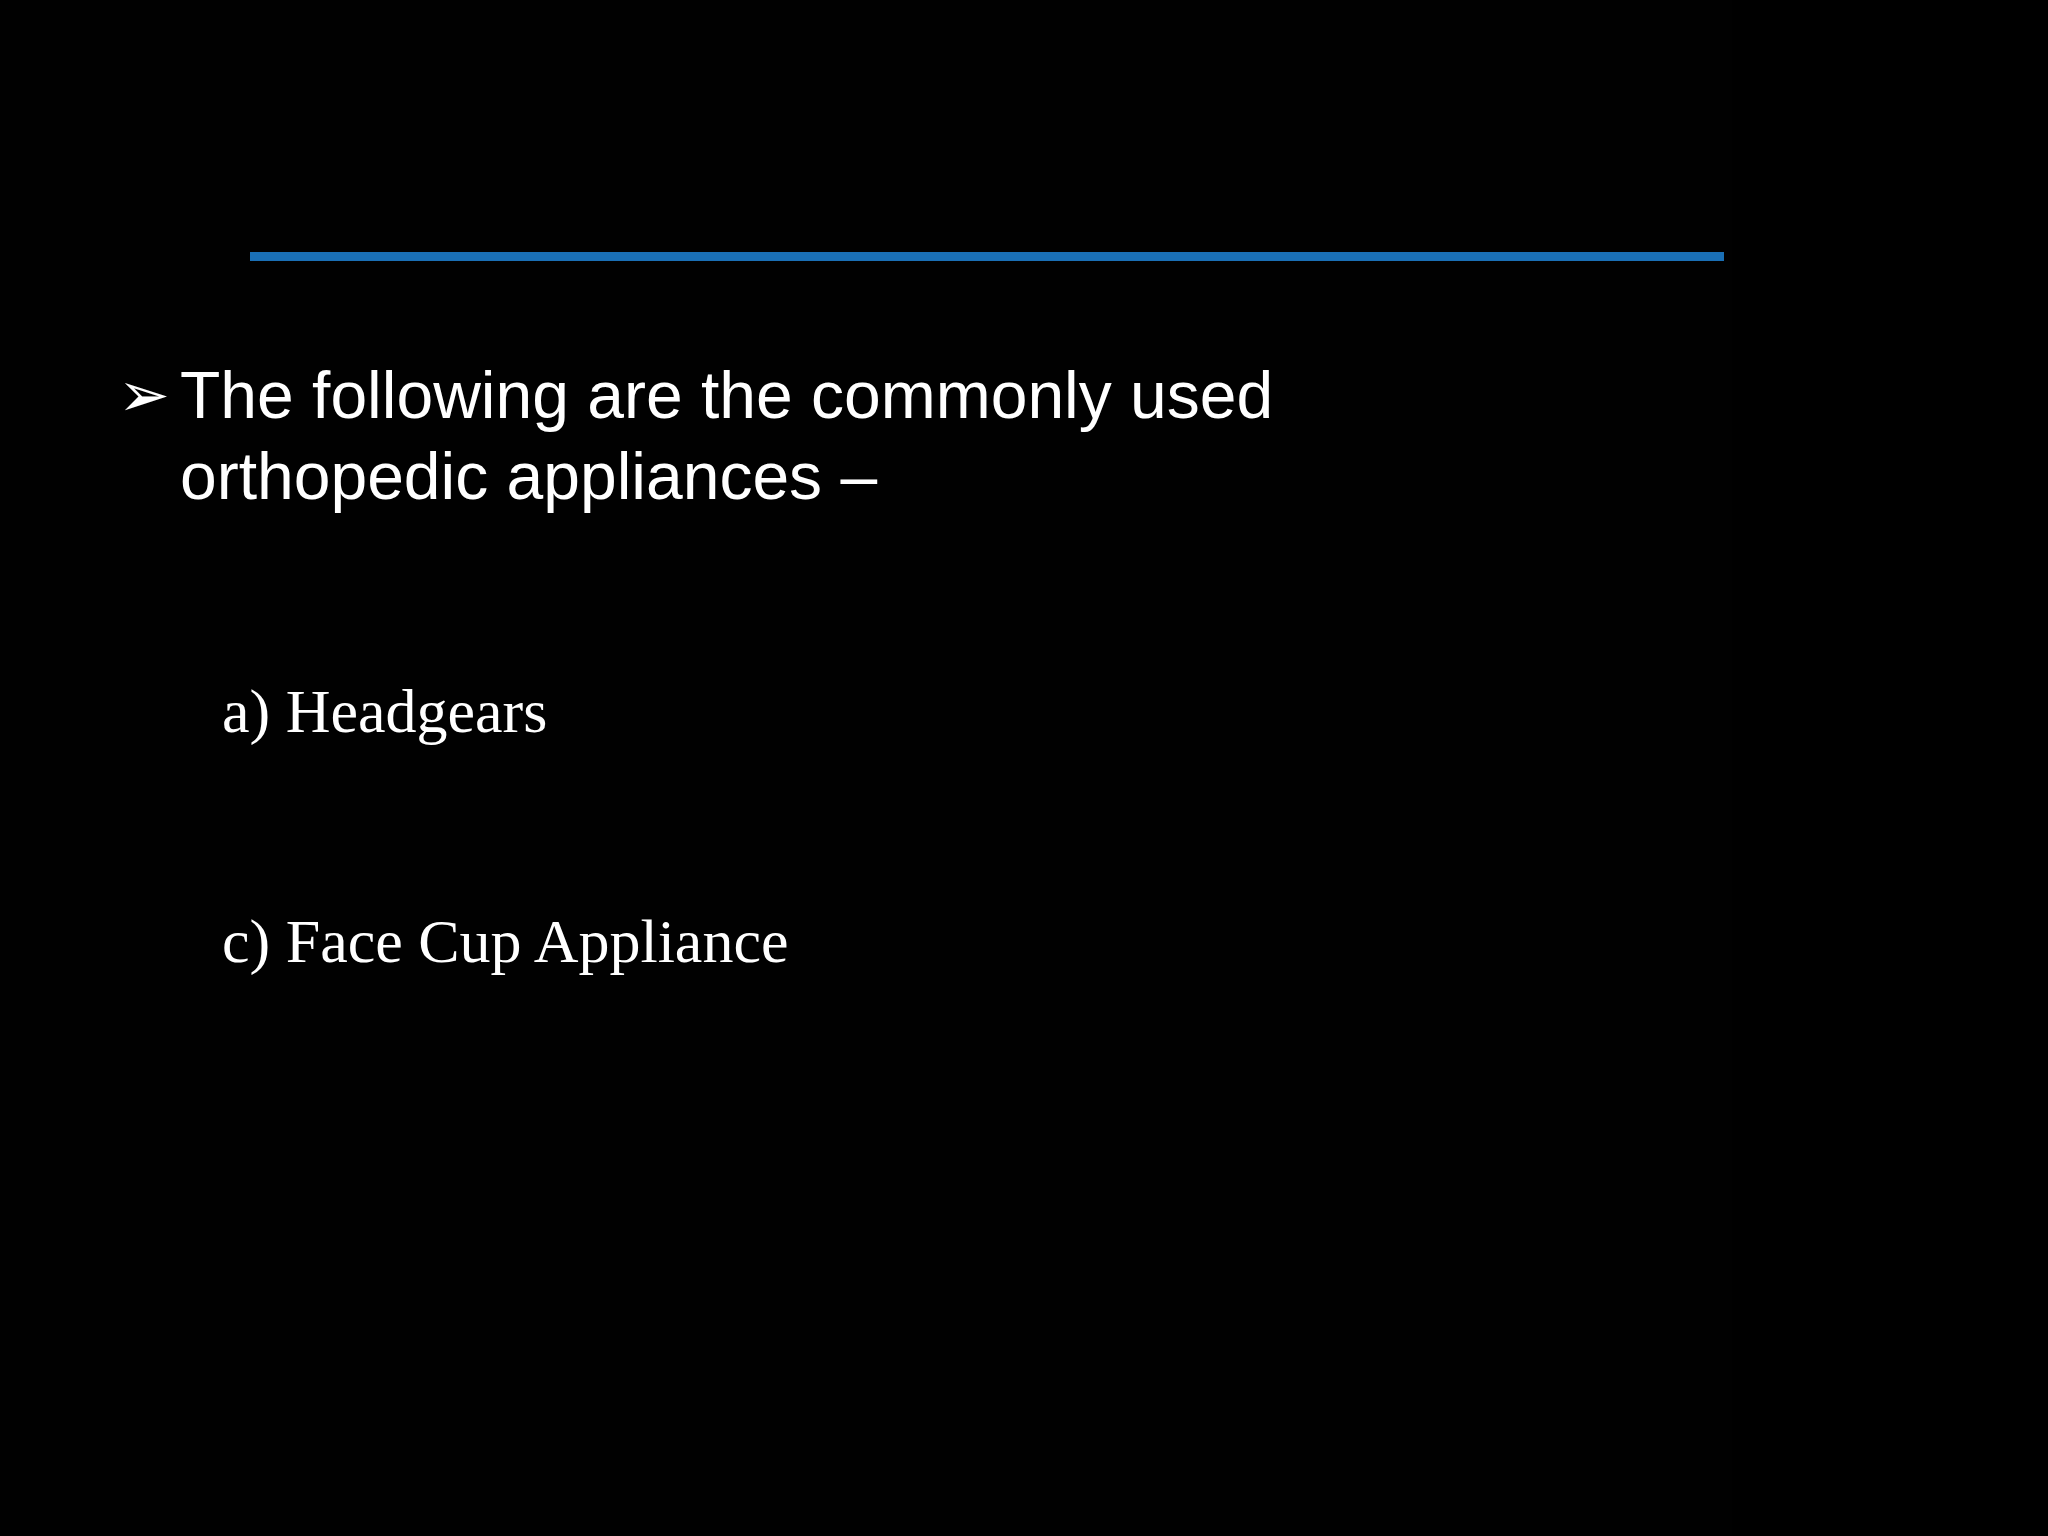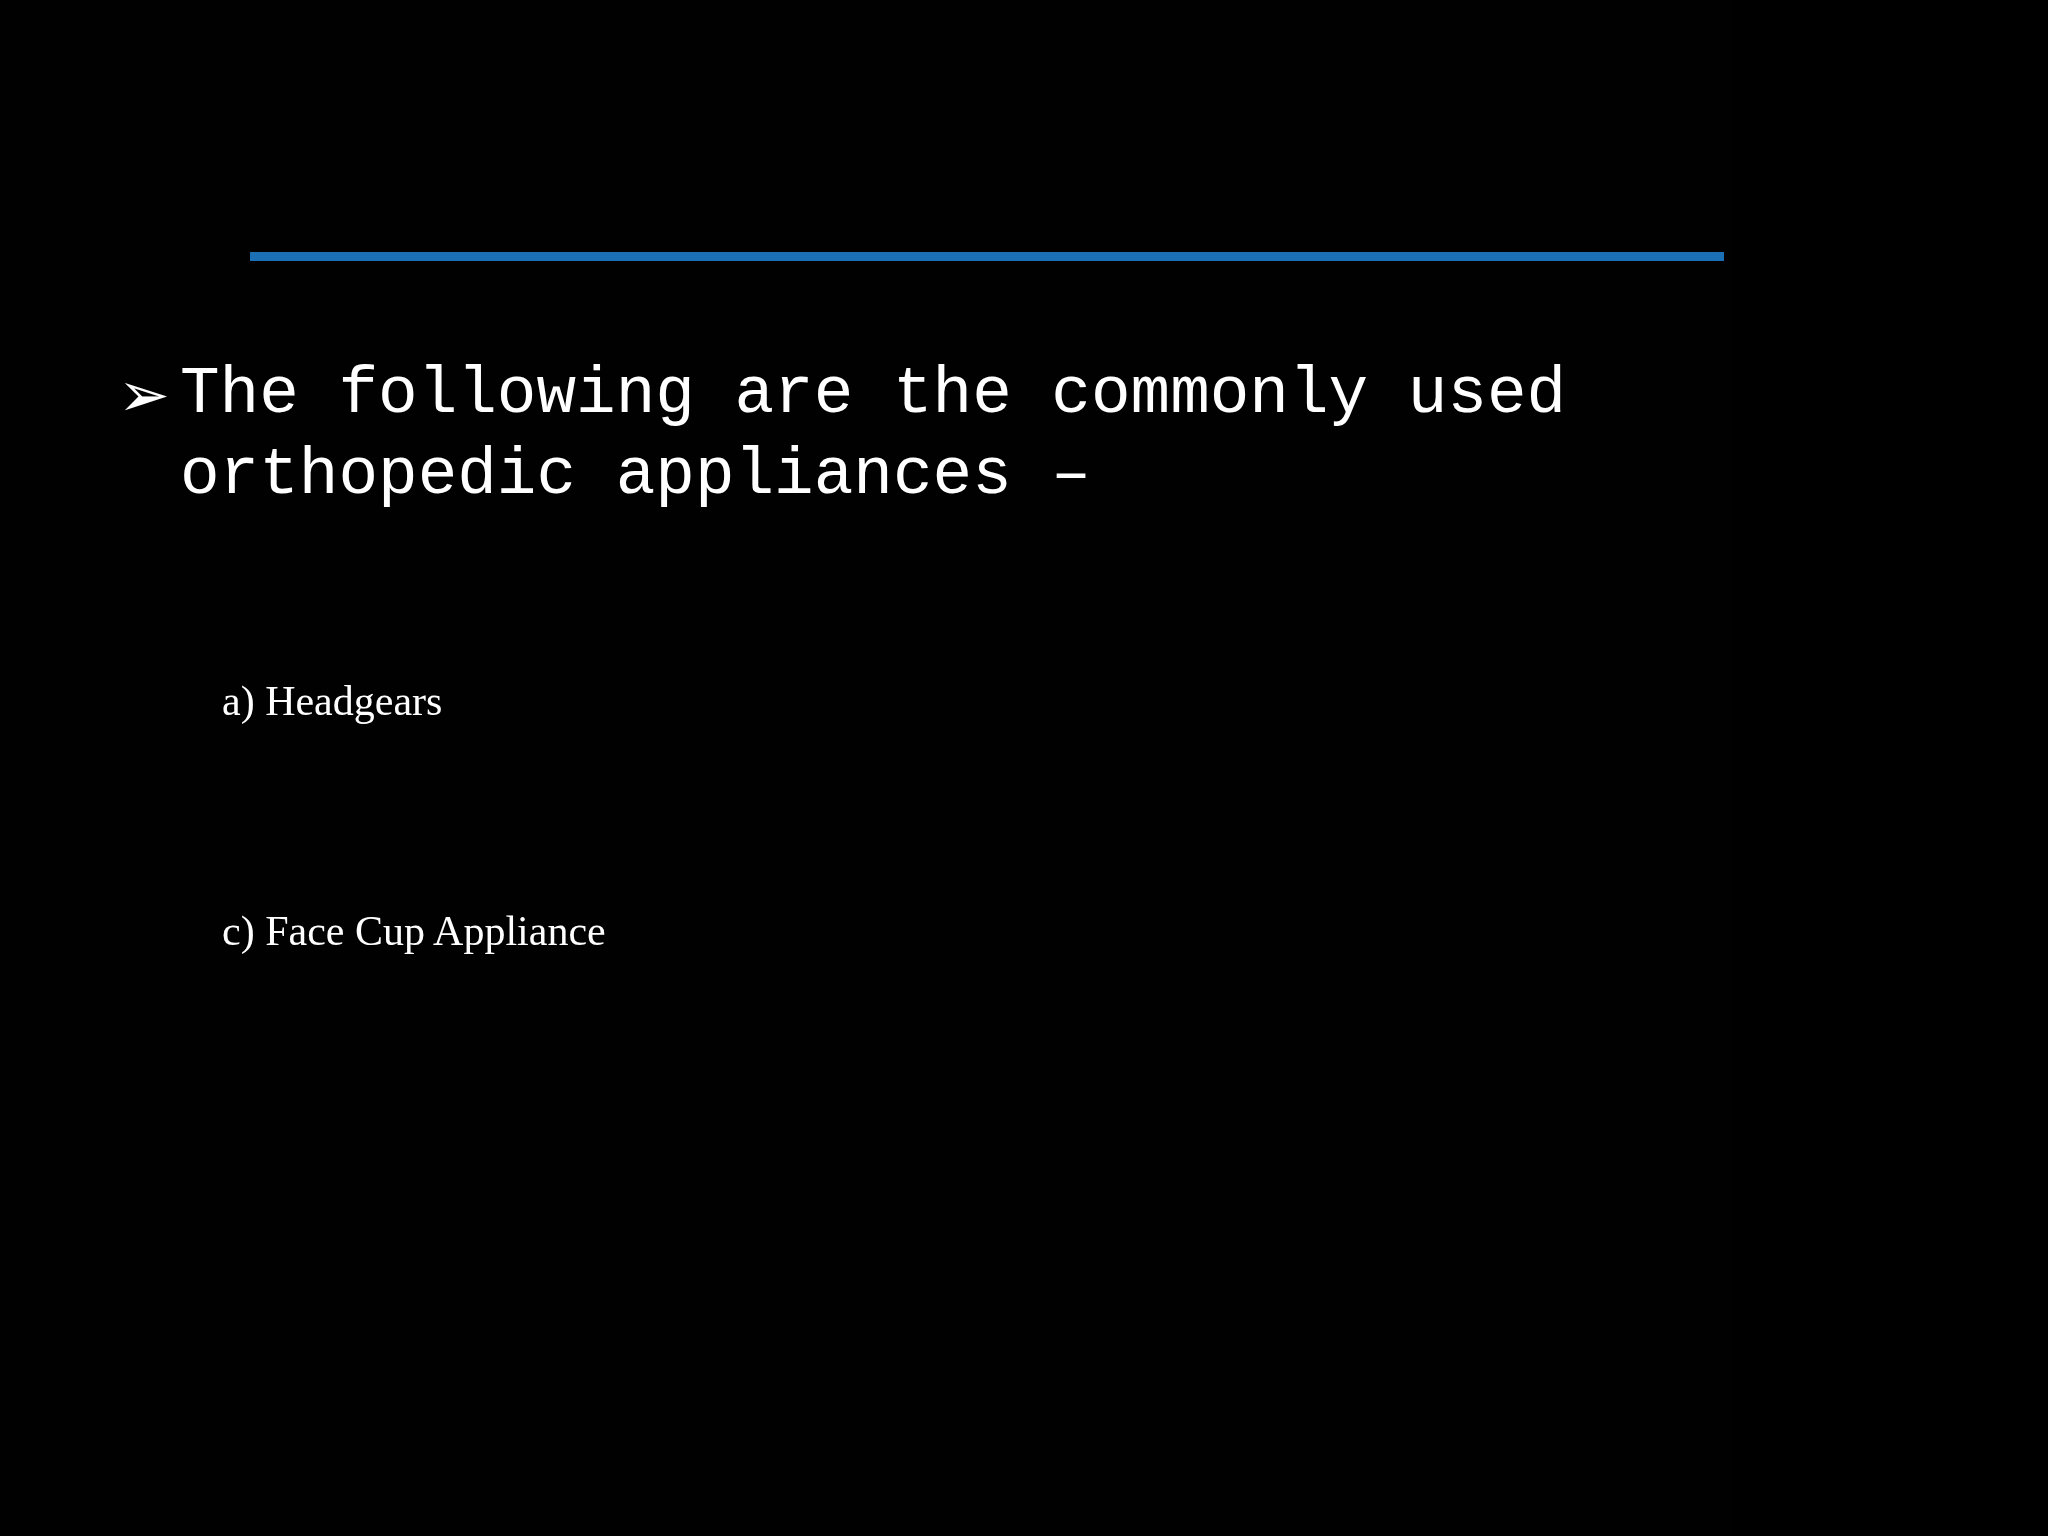--- a/index.html
+++ b/index.html
@@ -88,38 +88,38 @@
     line-height: 1.22;
     font-family: "DejaVu Sans", sans-serif;
     transform: translateY(2px);
   }
 
   .bullet-text {
     flex: 1 1 auto;
     color: #FFFFFF;
     font-size: 66px;
     line-height: 1.22;
-    font-family: Liberation Mono, monospace;
+    font-family: Liberation Sans, sans-serif;
   }
 
   
   #sub-list {
     position: absolute;
     left: 0;
     top: 680px;
     width: 1732px;
     padding: 0;
     margin: 0;
     list-style: none;
   }
 
   .sub-item {
     padding-left: 222px;
     color: #FFFFFF;
-    font-size: 42px;
+    font-size: 62px;
     line-height: 1.0;
     font-family: "Liberation Serif", "DejaVu Serif", serif;
     height: 230px;
     white-space: nowrap;
   }
 </style>
 </head>
 <body>
 
 <div id="slide">

